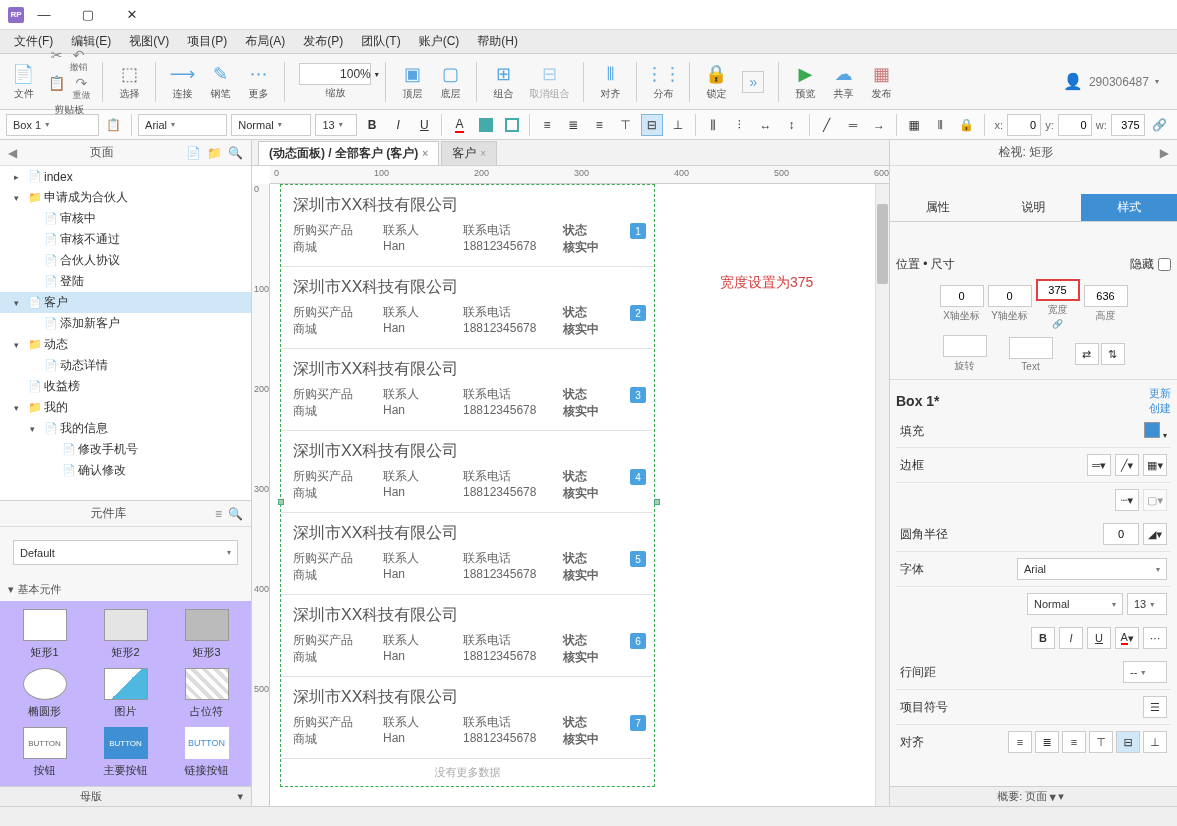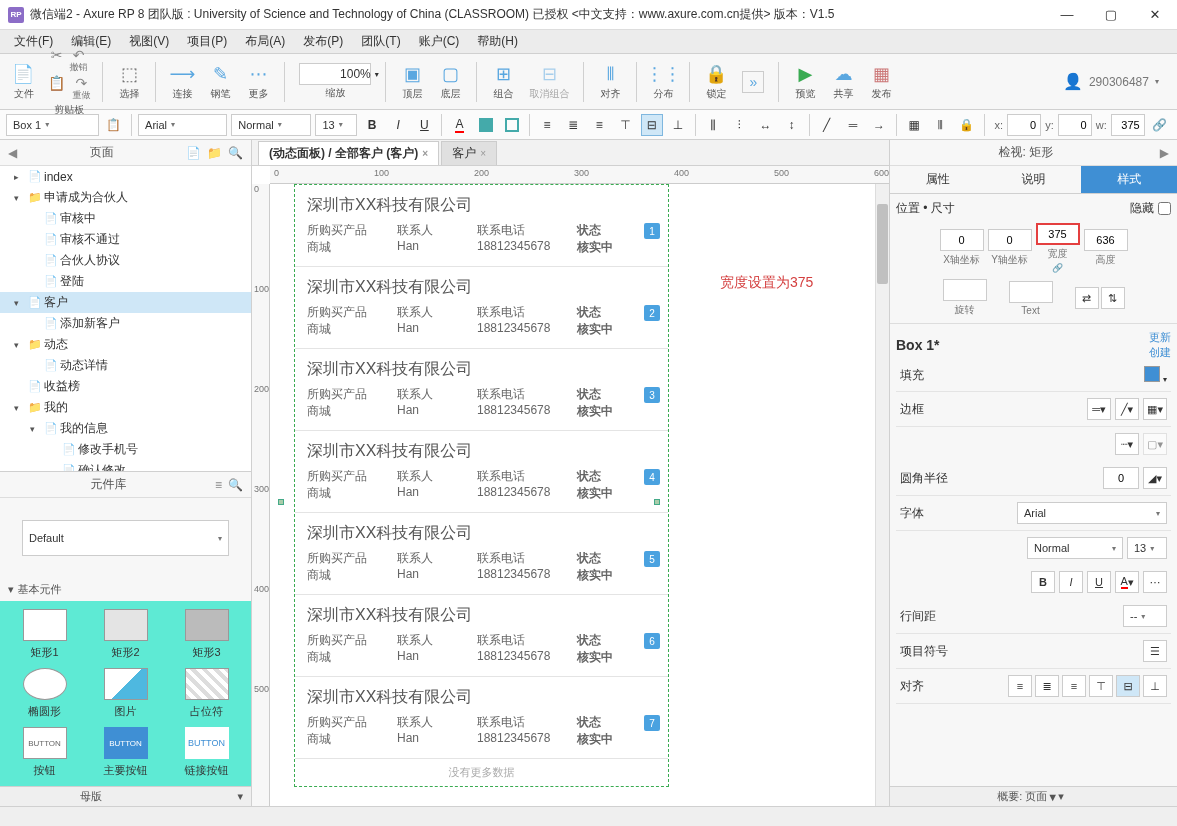--- a/index.html
+++ b/index.html
@@ -34,56 +34,56 @@
 .panel-head .title { flex: 1; text-align: center; }
 .panel-head .icon { color: #888; cursor: pointer; }
 .tree { flex: 1; overflow: auto; background: #fff; font-size: 12px; }
 .tree-item { height: 21px; display: flex; align-items: center; gap: 4px; padding-left: 14px; cursor: pointer; }
 .tree-item.lv2 { padding-left: 30px; }
 .tree-item.lv3 { padding-left: 48px; }
 .tree-item.selected { background: #cfe7f7; }
 .tree-arrow { width: 10px; font-size: 9px; color: #555; }
 .tree-icon { width: 12px; color: #777; font-size: 11px; }
 .lib-panel { border-top: 1px solid #d0d0d0; }
-.lib-body { background: #5eead4; padding: 8px; display: grid; grid-template-columns: repeat(3, 1fr); gap: 8px; }
+.lib-body { background: #c4b5fd; padding: 8px; display: grid; grid-template-columns: repeat(3, 1fr); gap: 8px; }
 .lib-item { display: flex; flex-direction: column; align-items: center; gap: 4px; font-size: 11px; cursor: pointer; }
 .lib-shape { width: 44px; height: 32px; border: 1px solid #999; background: #fff; }
 .lib-shape.gray { background: #e4e4e4; }
 .lib-shape.ellipse { border-radius: 50%; }
 .lib-shape.img { background: linear-gradient(135deg, #fff 50%, #4eb8e0 50%); }
 .lib-shape.btn { font-size: 8px; display: flex; align-items: center; justify-content: center; color: #666; }
 .lib-shape.btn.primary { background: #3f8fd4; color: #fff; border-color: #3f8fd4; }
 .lib-shape.link { border: none; color: #3f8fd4; font-size: 9px; display: flex; align-items: center; justify-content: center; }
 .bottom-tab { height: 20px; border-top: 1px solid #d0d0d0; background: #efefef; display: flex; align-items: center; padding-left: 80px; font-size: 11px; color: #555; }
 .canvas-area { flex: 1; background: #fff; display: flex; flex-direction: column; position: relative; }
 .tabbar { height: 26px; background: #f2f2f2; border-bottom: 1px solid #d0d0d0; display: flex; align-items: center; padding: 0 6px; gap: 2px; font-size: 12px; }
 .tab { padding: 3px 10px; background: #e0e0e0; border: 1px solid #ccc; border-bottom: none; display: flex; align-items: center; gap: 4px; cursor: pointer; }
 .tab.active { background: #fff; font-weight: bold; }
 .tab .close { font-size: 10px; color: #999; }
 .ruler-h { height: 18px; background: #f7f7f7; border-bottom: 1px solid #ccc; position: relative; margin-left: 18px; font-size: 9px; color: #777; overflow: hidden; }
 .ruler-h span { position: absolute; top: 2px; }
 .canvas-body { flex: 1; display: flex; overflow: hidden; }
 .ruler-v { width: 18px; background: #f7f7f7; border-right: 1px solid #ccc; position: relative; font-size: 9px; color: #777; }
 .ruler-v span { position: absolute; left: 2px; writing-mode: horizontal-tb; }
 .canvas-scroll { flex: 1; overflow: auto; position: relative; background: #fff; }
-.design-surface { position: absolute; left: 24px; top: 0; width: 375px; border: 1px dashed #3aab52; }
+.design-surface { position: absolute; left: 10px; top: 0; width: 375px; border: 1px dashed #3aab52; }
 .card { border-bottom: 1px solid #e4e4e4; padding: 10px 12px; position: relative; }
 .card .company { font-size: 16px; color: #555; margin-bottom: 6px; }
 .card .row { display: flex; font-size: 12px; color: #666; gap: 0; }
 .card .row .col1 { width: 90px; }
 .card .row .col2 { width: 80px; }
 .card .row .col3 { width: 100px; }
 .card .row .col4 { width: 50px; font-weight: bold; }
 .card .badge { position: absolute; right: 8px; top: 38px; width: 16px; height: 16px; background: #4aa2e0; color: #fff; font-size: 10px; display: flex; align-items: center; justify-content: center; border-radius: 2px; }
 .nomore { text-align: center; font-size: 11px; color: #aaa; padding: 6px; }
 .annotation { position: absolute; color: #d43f3f; font-size: 14px; }
 .sel-handle { position: absolute; width: 6px; height: 6px; background: #aaccaa; border: 1px solid #4a8; }
 .scrollbar-v { position: absolute; right: 0; top: 0; bottom: 0; width: 14px; background: #f0f0f0; border-left: 1px solid #ddd; }
 .scrollbar-v .thumb { position: absolute; left: 1px; right: 1px; height: 80px; background: #c0c0c0; border-radius: 2px; }
-.right-panel { width: 288px; background: #f7f7f7; border-left: 1px solid #d0d0d0; display: flex; flex-direction: column; }
+.right-panel { width: 288px; background: #f7f7f7; border-left: 1px solid #d0d0d0; display: flex; flex-direction: column; gap: 28px; }
 .insp-name { padding: 6px 10px; font-style: italic; color: #888; font-size: 14px; border-bottom: 1px solid #ddd; }
 .insp-tabs { display: flex; height: 28px; border-bottom: 1px solid #d0d0d0; }
 .insp-tab { flex: 1; display: flex; align-items: center; justify-content: center; font-size: 12px; cursor: pointer; }
 .insp-tab.active { background: #3f8fd4; color: #fff; }
 .insp-body { flex: 1; overflow: auto; padding: 6px; font-size: 12px; }
 .insp-row { display: flex; align-items: center; gap: 6px; margin-bottom: 6px; }
 .insp-input { width: 44px; height: 22px; border: 1px solid #ccc; background: #fff; text-align: center; font-size: 11px; }
 .insp-input.highlight { border: 2px solid #e43f3f; }
 .insp-lbl { font-size: 10px; color: #777; text-align: center; }
 .insp-col { display: flex; flex-direction: column; align-items: center; gap: 2px; }
@@ -91,21 +91,20 @@
 .insp-prop { display: flex; align-items: center; justify-content: space-between; padding: 6px 4px; border-bottom: 1px solid #e4e4e4; }
 .color-swatch { width: 16px; height: 16px; border: 1px solid #999; background: #3f8fd4; display: inline-block; }
 .mini-btn { width: 24px; height: 22px; border: 1px solid #ccc; background: #fff; display: flex; align-items: center; justify-content: center; font-size: 11px; cursor: pointer; }
 .statusbar { height: 20px; background: #efefef; border-top: 1px solid #d0d0d0; display: flex; align-items: center; font-size: 11px; }
 </style>
 </head>
 <body>
 
 <div class="titlebar">
   <div class="appicon">RP</div>
-  <div class="title">微信端2 - Axure RP 8 团队版 : University of Science and Technology of China (CLASSROOM) 已授权    &lt;中文支持：www.axure.com.cn提供&gt; 版本：V1.5</div>
   <div class="winbtns">
     <span>—</span>
     <span>▢</span>
     <span>✕</span>
   </div>
 </div>
 
 <div class="menubar">
   <span>文件(F)</span>
   <span>编辑(E)</span>
@@ -381,21 +380,21 @@
           <span>确认修改</span>
         </div>
       </div>
 
     <div class="lib-panel">
       <div class="panel-head">
         <span class="title">元件库</span>
         <span class="icon">≡</span>
         <span class="icon">🔍</span>
       </div>
-      <div class="combo" style="margin:22px;height:36px">
+      <div class="combo" style="margin:13px;height:25px">
           <span>Default</span>
           <span class="arr" style="margin-left:auto">▾</span>
         </div>
       <div style="padding:4px 8px;font-size:11px;color:#555;display:flex;align-items:center;gap:4px">
           <span>▾</span>
           <span>基本元件</span>
         </div>
       <div class="lib-body">
         <div class="lib-item">
             <div class="lib-shape"></div>

